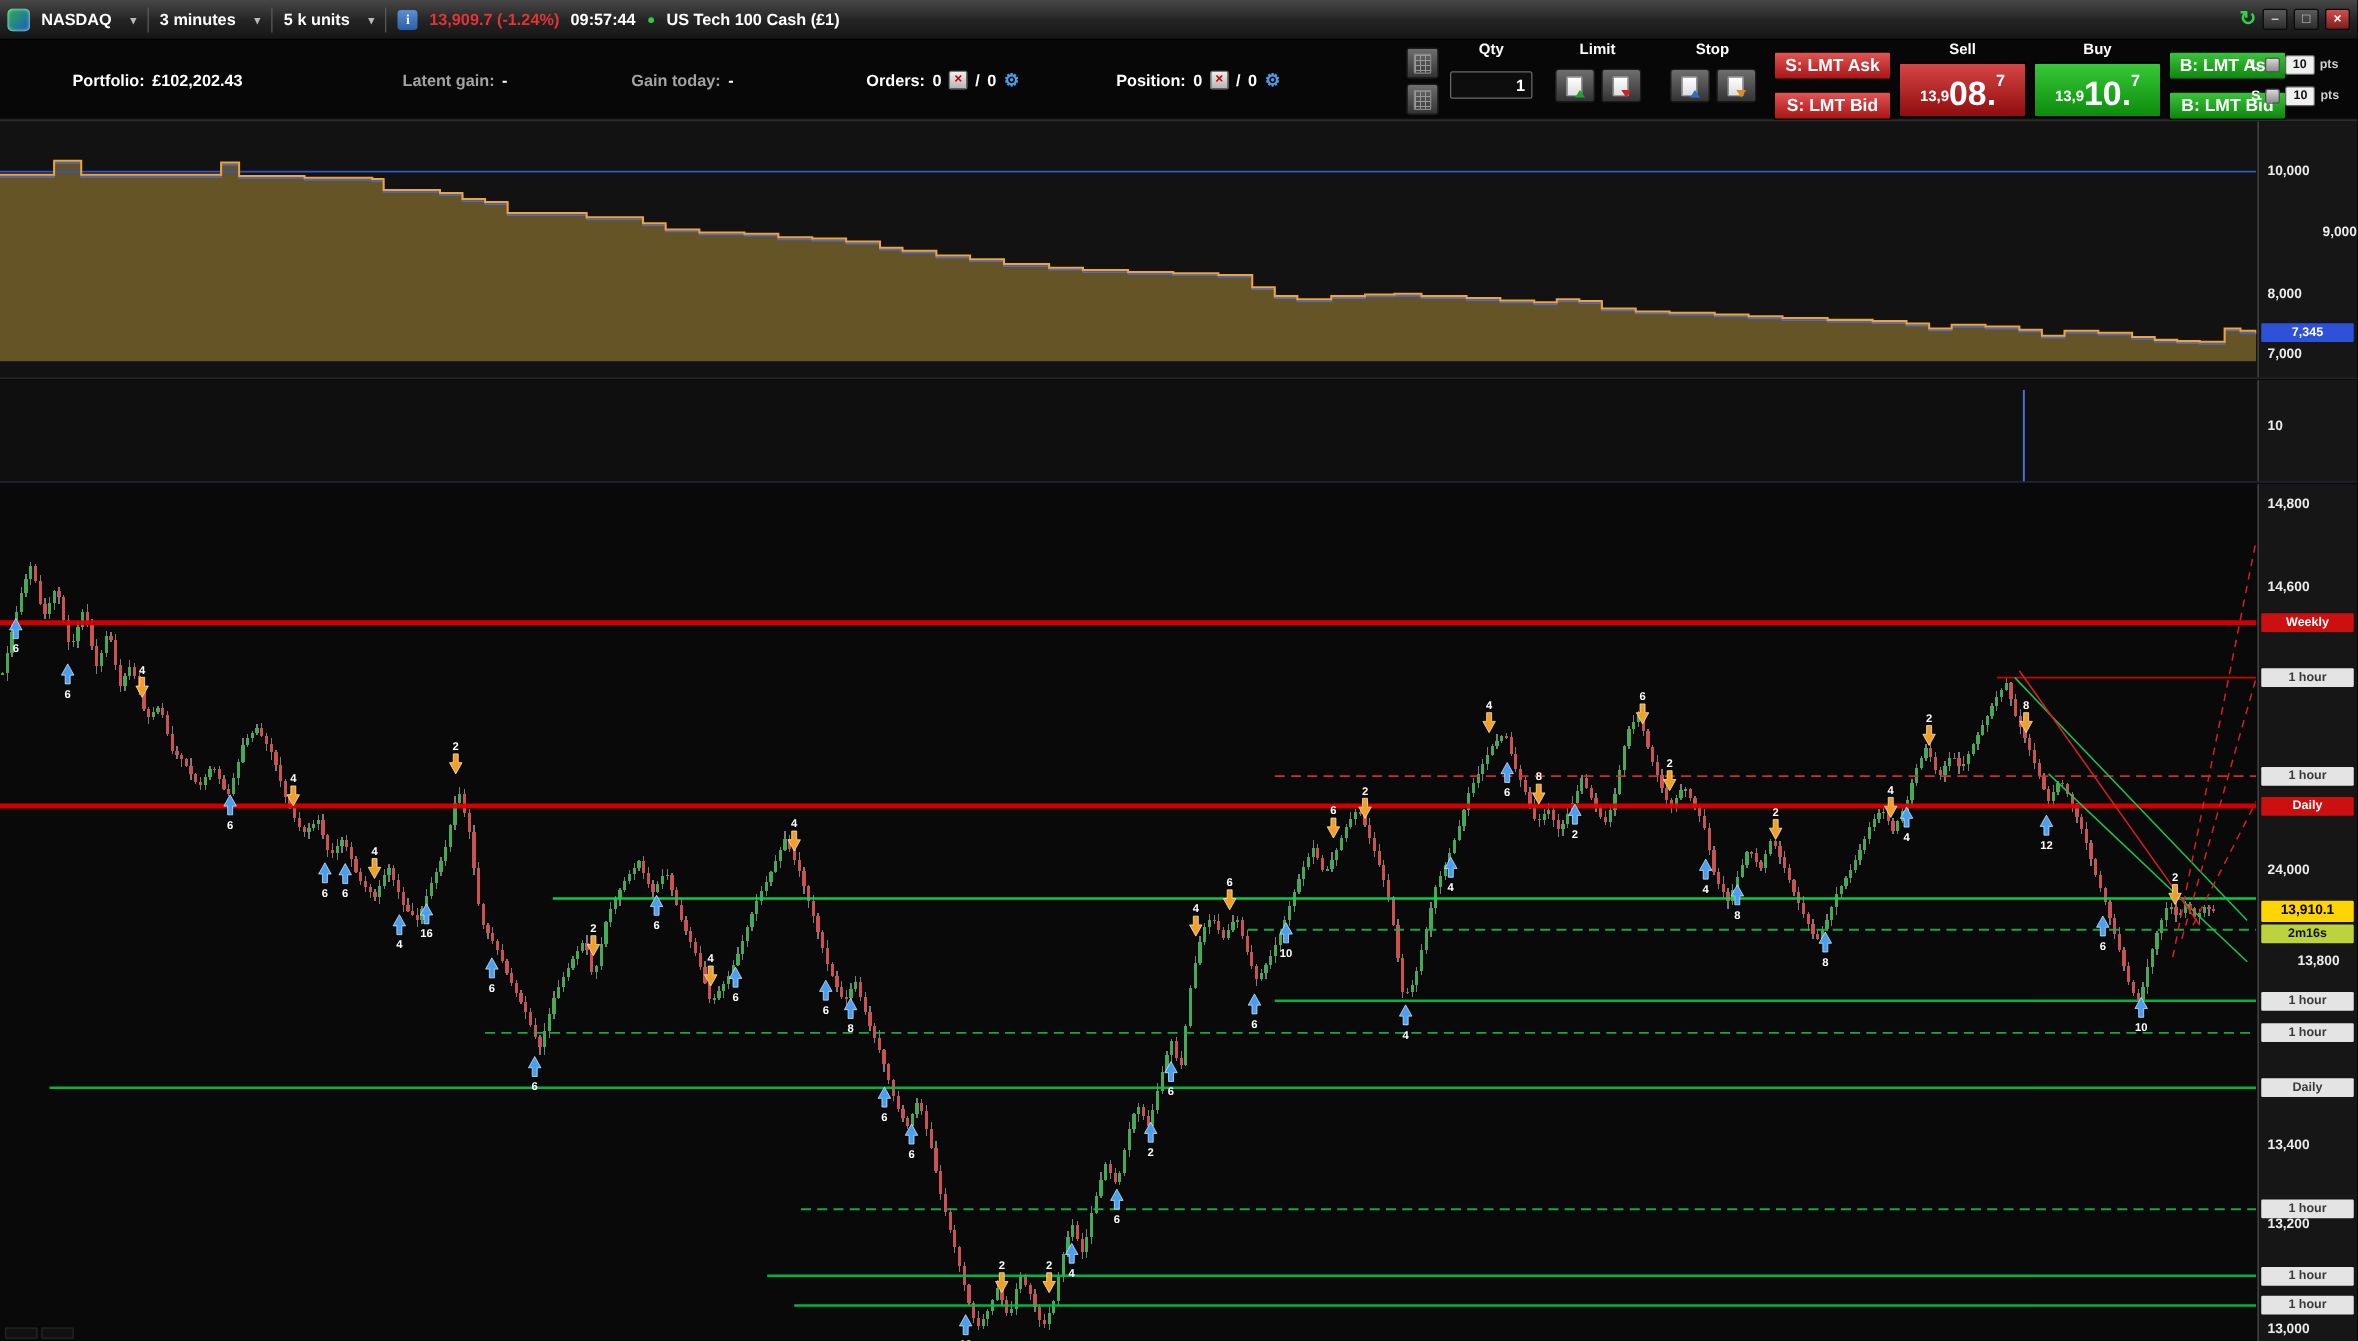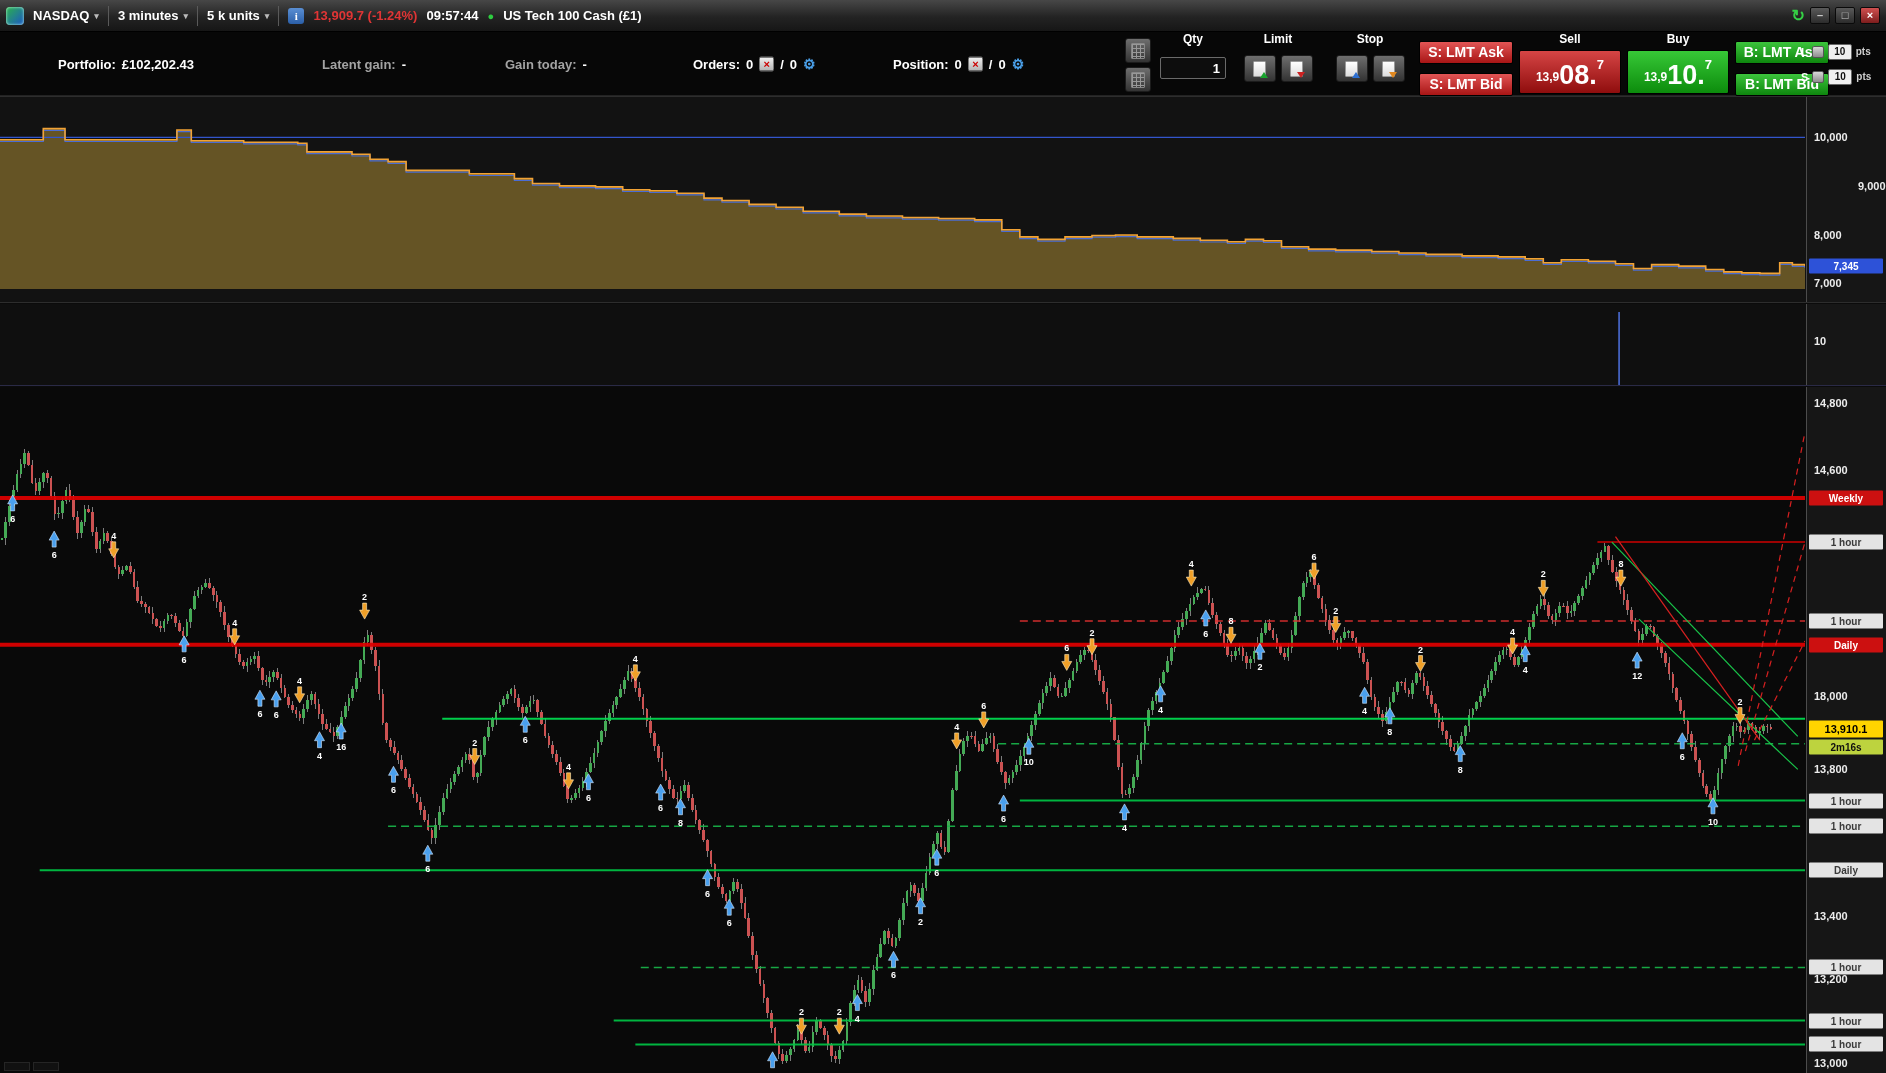--- a/index.html
+++ b/index.html
@@ -6,21 +6,21 @@
 html,body{background:#000;width:1886px;height:1073px;overflow:hidden;
 font-family:"Liberation Sans",sans-serif}
 .app{position:relative;width:1886px;height:1073px;background:#0b0b0b;color:#fff}
 
 
 .titlebar{position:absolute;top:0;left:0;right:0;height:32px;
 background:linear-gradient(#474747,#232323 55%,#161616);border-bottom:1px solid #000;
 display:flex;align-items:center;padding:0 6px;gap:9px;font-size:13px;font-weight:bold}
 .app-logo{width:18px;height:18px;border-radius:4px;background:linear-gradient(135deg,#2bb24c,#1b56c8);
 box-shadow:inset 0 0 3px #bfffe0;flex:0 0 auto}
-.tb-item{display:flex;align-items:center;gap:5px;white-space:nowrap}
+.tb-item{display:flex;align-items:center;gap:15px;white-space:nowrap}
 .caret{font-size:9px;color:#bbb}
 .tb-sep{width:1px;height:20px;background:#5a5a5a;flex:0 0 auto}
 .info-icon{width:16px;height:16px;border-radius:3px;background:linear-gradient(#5a8fd4,#2b5fa8);
 color:#fff;font-size:11px;font-weight:bold;text-align:center;line-height:16px;font-family:"Liberation Serif",serif}
 .ticker{color:#e03535}
 .clock{color:#fff}
 .live-dot{color:#2ecc40;font-size:11px}
 .tb-right{margin-left:auto;display:flex;align-items:center;gap:5px}
 .sync-icon{color:#35d045;font-size:16px;font-weight:bold;line-height:16px}
 .win-btn{width:20px;height:17px;border:1px solid #0a0a0a;border-radius:2px;
@@ -1447,22 +1447,22 @@
           <text x="1712.945" y="437.853635" fill="#fff" font-size="9" font-weight="bold" text-anchor="middle" font-family="Liberation Sans, sans-serif">10</text>
         </g>
         <g>
           <polygon points="1740.02,336.60316 1735.02,327.60316 1738.02,327.60316 1738.02,320.60316 1742.02,320.60316 1742.02,327.60316 1745.02,327.60316" fill="#f0a028" stroke="#ffedc0" stroke-width="0.6"></polygon>
           <text x="1740.02" y="317.60316" fill="#fff" font-size="9" font-weight="bold" text-anchor="middle" font-family="Liberation Sans, sans-serif">2</text>
         </g>
       </svg>
     <div class="gutter" id="main-gutter">
         <div class="tick" style="top: 15.7668px;">14,800</div>
         <div class="tick" style="top: 83px;">14,600</div>
-        <div class="tick" style="top: 309.103px;">18,000</div>
-        <div class="tick" style="top: 382.437px;">13,800</div>
+        <div class="tick" style="top: 309.103px;">24,000</div>
+        <div class="tick" style="top: 382.437px; margin-left: 24px;">13,800</div>
         <div class="tick" style="top: 529.105px;">13,400</div>
         <div class="tick" style="top: 592px;">13,200</div>
         <div class="tick" style="top: 675.773px;">13,000</div>
         <div class="tag tag-red" style="top: 111.101px;">Weekly</div>
         <div class="tag tag-light" style="top: 155.101px;">1 hour</div>
         <div class="tag tag-light" style="top: 233.935px;">1 hour</div>
         <div class="tag tag-red" style="top: 257.769px;">Daily</div>
         <div class="tag tag-light" style="top: 413.604px;">1 hour</div>
         <div class="tag tag-light" style="top: 439.271px;">1 hour</div>
         <div class="tag tag-light" style="top: 483.271px;">Daily</div>

